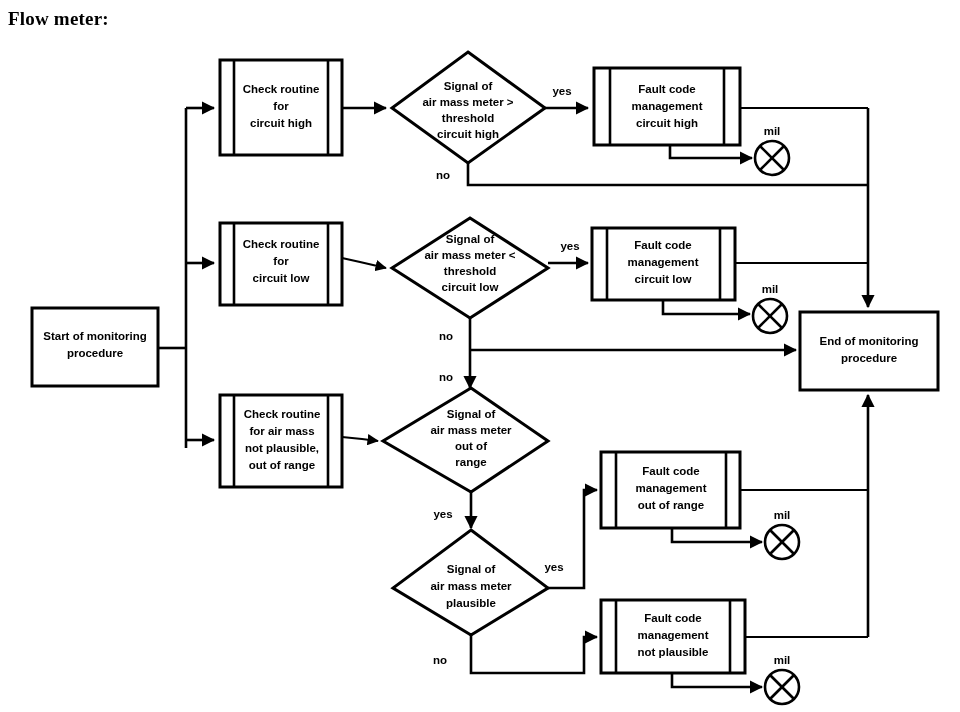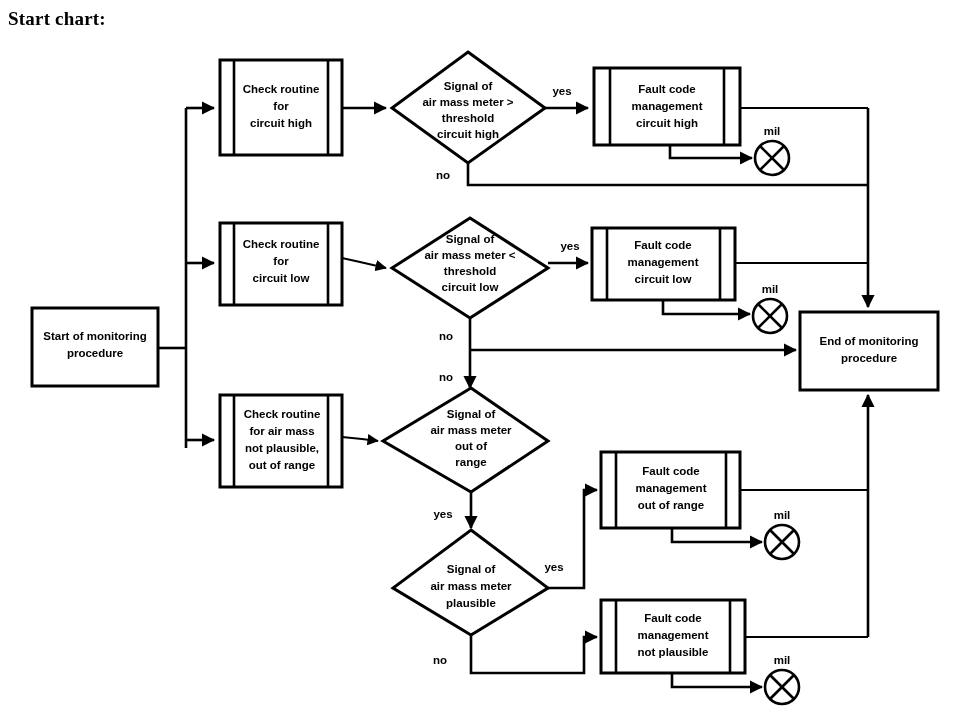--- a/index.html
+++ b/index.html
@@ -80,21 +80,21 @@
     font-size: 11.5px;
     font-weight: bold;
     fill: #000000;
     text-anchor: middle;
     dominant-baseline: middle;
   }
 </style>
 </head>
 <body>
 
-<div id="page-title">Start chart:</div>
+<div id="page-title">Flow meter:</div>
 
 <svg id="flowchart" viewBox="0 0 960 712">
   <defs>
     <marker id="arrow" viewBox="0 0 10 10" refX="9.2" refY="5" markerWidth="5.2" markerHeight="5.2" orient="auto-start-reverse">
       <path d="M 0 0 L 10 5 L 0 10 z" fill="#000000"></path>
     </marker>
   </defs>
 
   <g>
     <path class="conn" d="M 158 348 L 186 348"></path>

